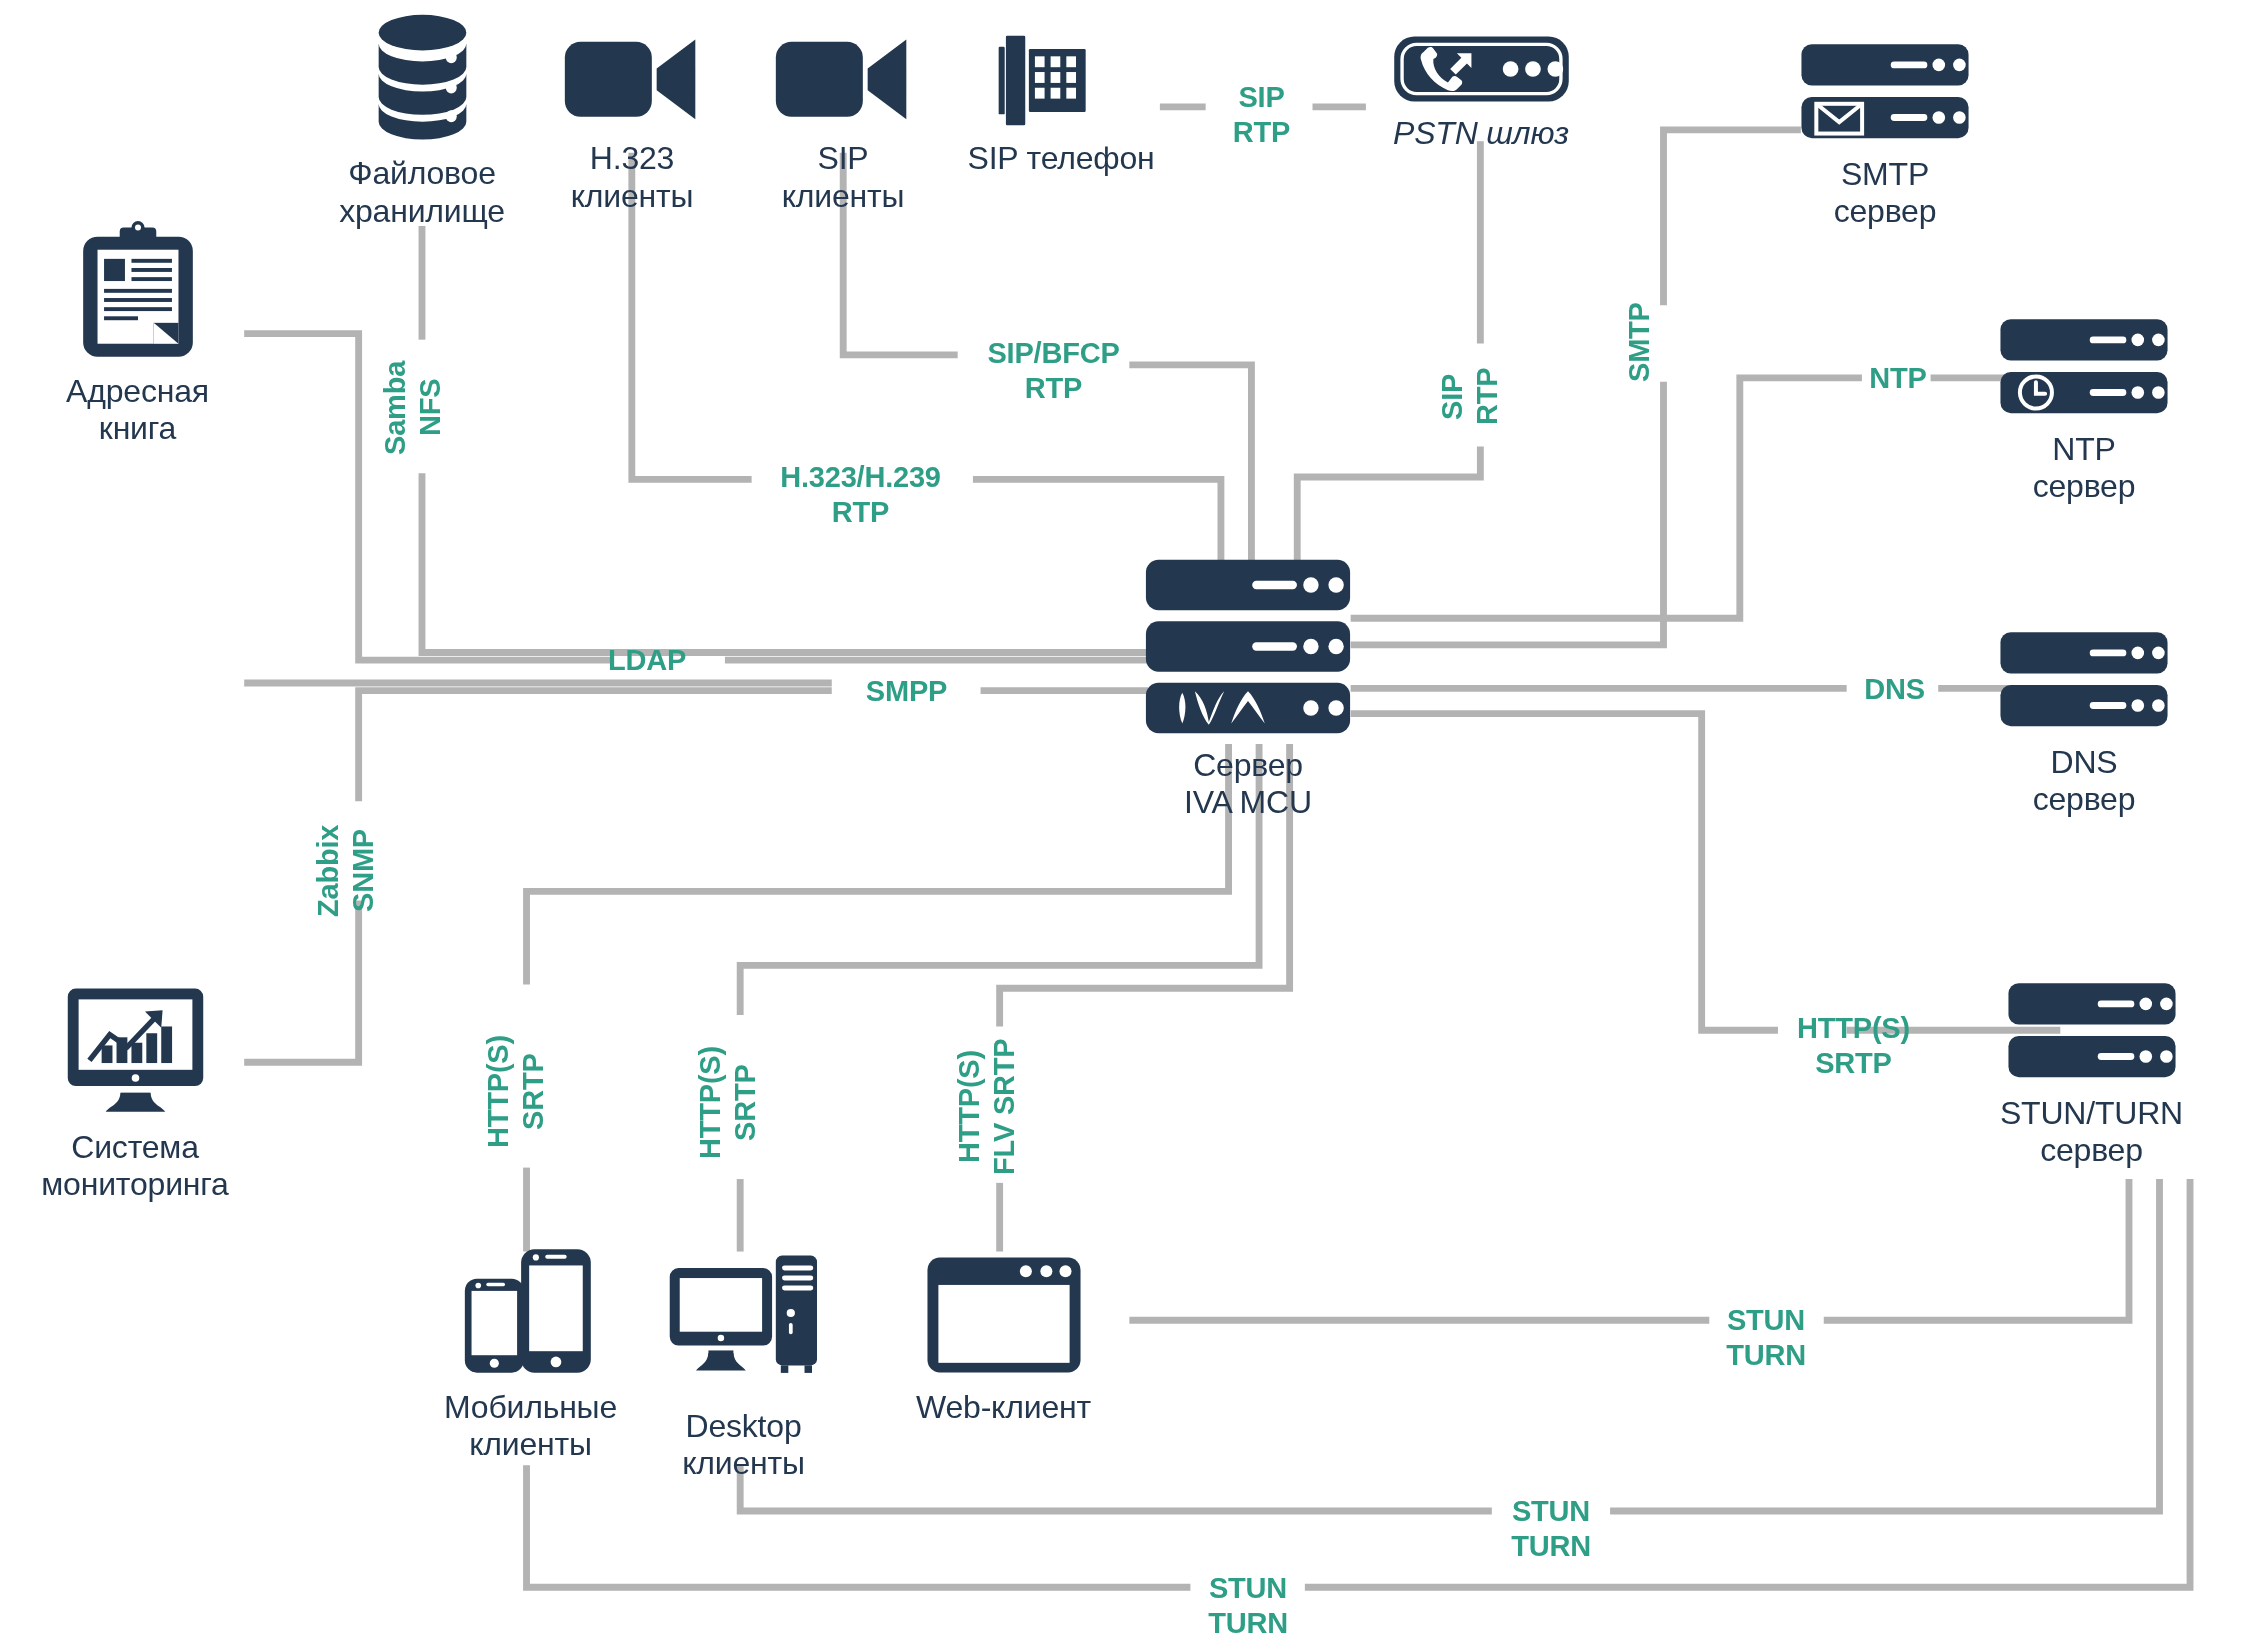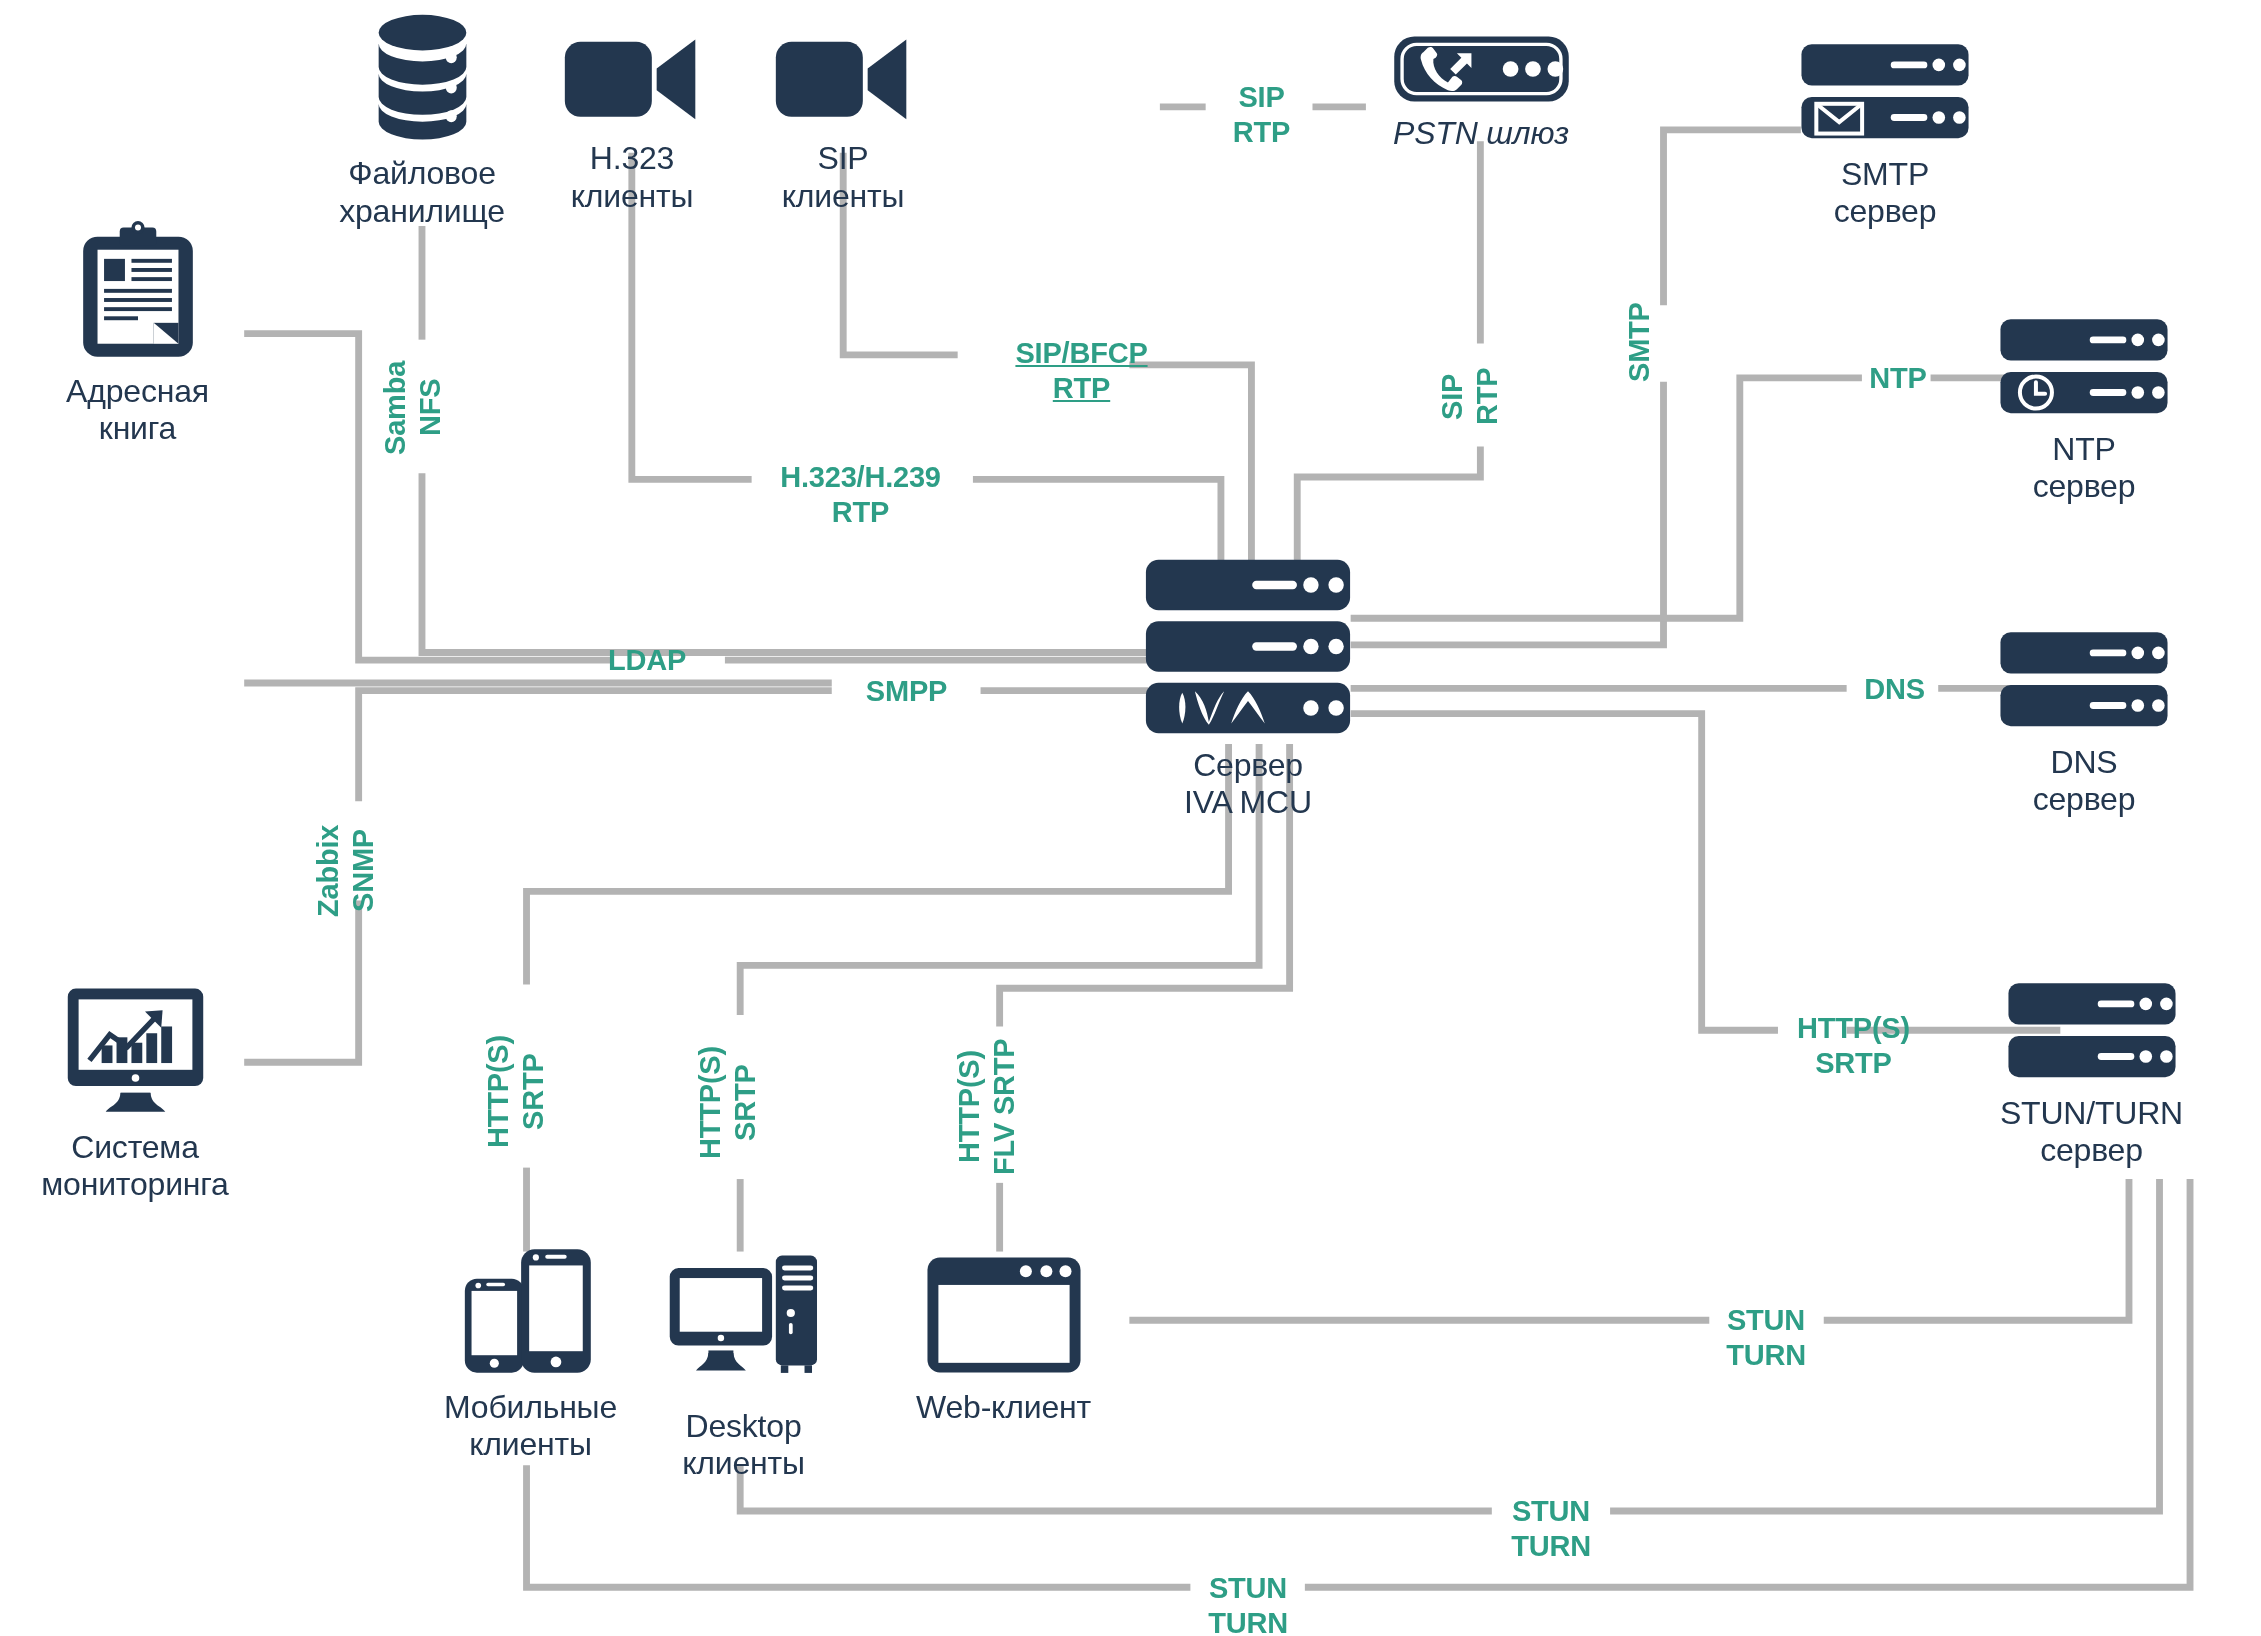--- a/index.html
+++ b/index.html
@@ -133,20 +133,41 @@
     <svg width="145" height="99" viewBox="0 0 120 80">
       <g fill="#23374f">
         <rect x="4" y="8" width="72" height="62" rx="13"></rect>
         <path d="M80 30 L112 6 L112 72 L80 48 Z"></path>
       </g>
     </svg>
     <div class="caption">SIP
 клиенты</div>
   </div>
 
+  <div class="node" style="left:954px;top:30.5px;width:214px;">
+    <svg width="145" height="99" viewBox="0 0 120 80">
+      <g fill="#23374f">
+        <rect x="14" y="3" width="16" height="74" rx="1"></rect>
+        <rect x="8" y="12" width="5" height="56" rx="1"></rect>
+        <rect x="33" y="14" width="47" height="52" rx="1"></rect>
+      </g>
+      <g fill="#ffffff">
+        <rect x="38" y="20" width="8" height="9"></rect>
+          <rect x="51" y="20" width="8" height="9"></rect>
+          <rect x="64" y="20" width="8" height="9"></rect>
+        <rect x="38" y="33" width="8" height="9"></rect>
+          <rect x="51" y="33" width="8" height="9"></rect>
+          <rect x="64" y="33" width="8" height="9"></rect>
+        <rect x="38" y="46" width="8" height="9"></rect>
+          <rect x="51" y="46" width="8" height="9"></rect>
+          <rect x="64" y="46" width="8" height="9"></rect>
+      </g>
+    </svg>
+    <div class="caption">SIP телефон</div>
+  </div>
 
   <div class="node" style="left:1374px;top:34px;width:214px;font-style:italic;">
     <svg width="179" height="70" viewBox="0 0 160 62">
       <rect x="2" y="2" width="156" height="58" rx="18" fill="#23374f"></rect>
       <rect x="9" y="9" width="142" height="44" rx="13" fill="none" stroke="#ffffff" stroke-width="3"></rect>
       <path d="M37 22 c-1 8 5 17 13 21 l4 -5 c1 -1 3 -1 4 0 l4 3 c1 1 1 3 0 4 l-4 4 c-2 2 -5 2 -8 1 -12 -5 -21 -15 -24 -27 -1 -3 0 -6 2 -7 l4 -4 c2 -1 4 -1 5 1 l3 4 c1 1 0 3 -1 4 Z" fill="#ffffff"></path>
       <path d="M58 17 h13 v13 l-4 -4 -10 10 -5 -5 10 -10 Z" fill="#ffffff"></path>
       <g fill="#ffffff">
           <circle cx="106" cy="31" r="7"></circle>
           <circle cx="126" cy="31" r="7"></circle>
@@ -354,21 +375,21 @@
     </svg>
     <div class="caption">Web-клиент</div>
   </div>
 
   <div class="proto" style="left:1210px;top:80px;width:103px;">SIP
 RTP</div>
 
   <div class="proto vert" style="left:378px;top:337px;height:141px;">Samba
 NFS</div>
 
-  <div class="proto" style="left:992px;top:336px;width:179px;text-decoration:underline;">SIP/BFCP
+  <div class="proto" style="left:964px;top:336px;width:179px;">SIP/BFCP
 RTP</div>
 
   <div class="proto vert" style="left:1435px;top:341px;height:111px;">SIP
 RTP</div>
 
   <div class="proto vert" style="left:1622px;top:298px;height:88px;">SMTP</div>
 
   <div class="proto" style="left:1862px;top:361px;width:72px;">NTP</div>
 
   <div class="proto" style="left:744px;top:460px;width:233px;">H.323/H.239

